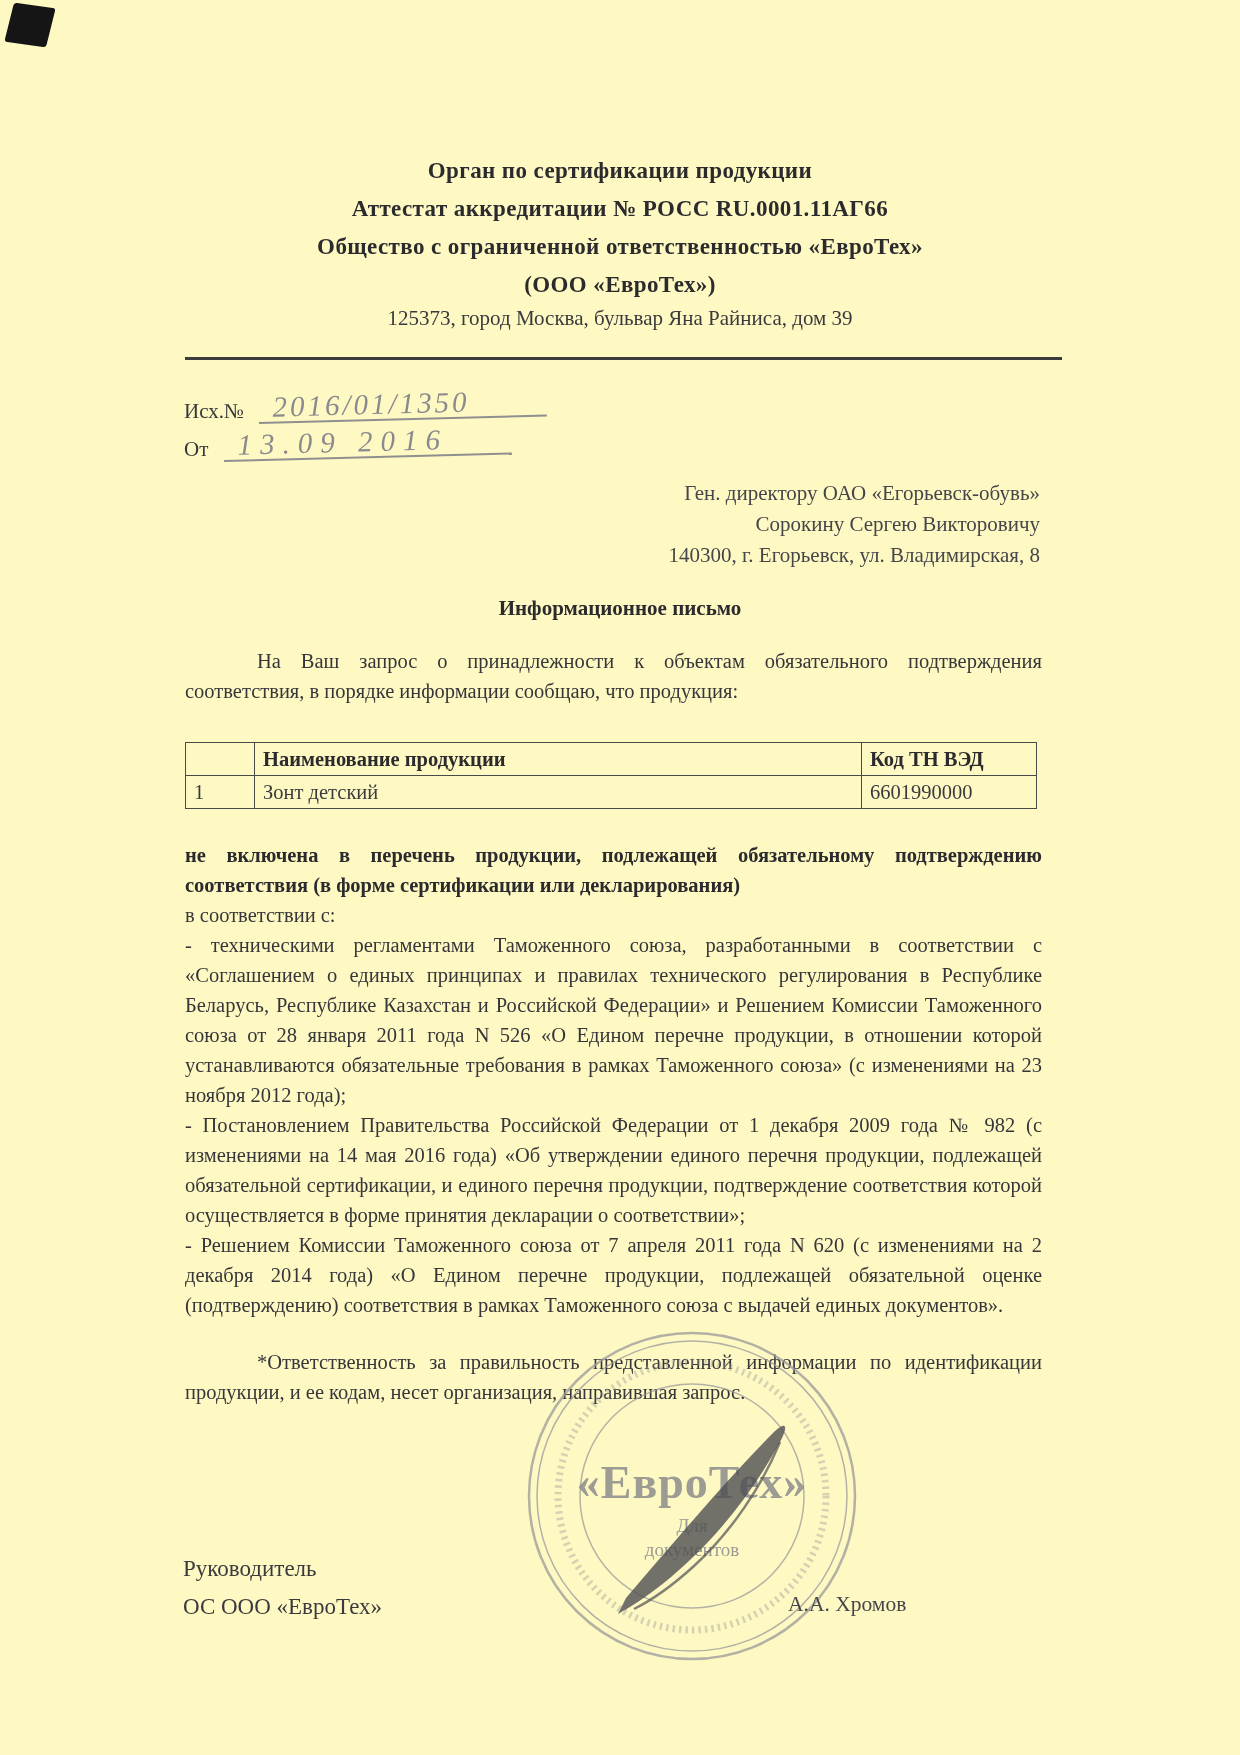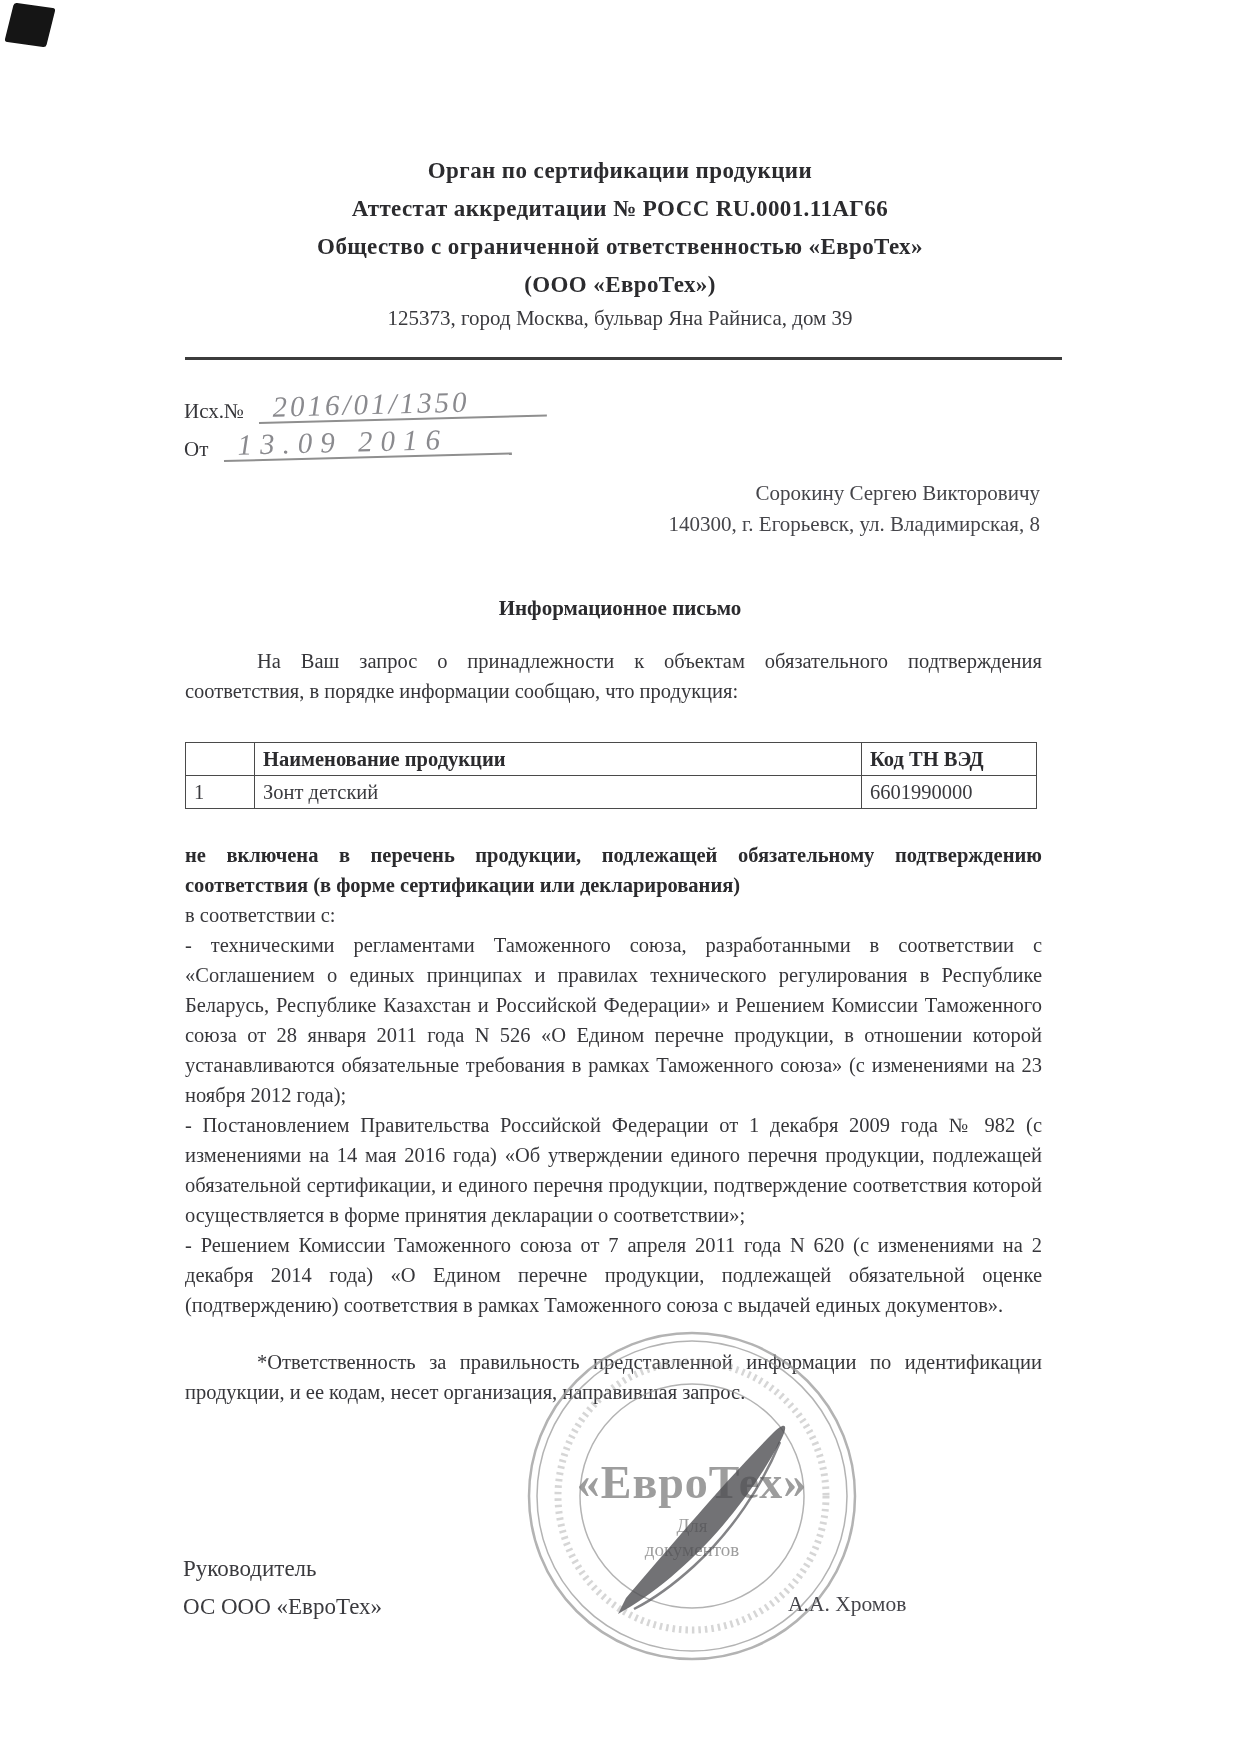--- a/index.html
+++ b/index.html
@@ -1,18 +1,18 @@
 <!DOCTYPE html>
 <html><head>
 <meta charset="utf-8">
 <style>
   html,body { margin:0; padding:0; background:#e8e8e8; }
   .page {
     position:relative; width:1240px; height:1755px; margin:0 auto;
-    background:#ffffff; overflow:hidden;
+    background:#fef9c3; overflow:hidden;
     font-family:"Liberation Serif", serif; color:#36363a;
   }
   .corner-mark {
     position:absolute; top:5px; left:9px; width:42px; height:40px;
     background:#151515; transform:rotate(8deg) skewX(-6deg); border-radius:3px;
   }
   .org-header { position:absolute; top:152px; left:0; width:100%; text-align:center; }
   .h-bold { font-weight:bold; font-size:23px; line-height:38px; color:#2b2b2e; letter-spacing:0.4px; }
   .h-reg  { font-size:21px; line-height:29px; color:#3a3a3e; }
   .rule { position:absolute; top:357px; left:185px; width:877px; height:3px; background:#3c3c3c; }
@@ -78,20 +78,21 @@
       <span class="ref-label">Исх.№</span>
       <span class="hw-line">2016/01/1350</span>
     </div>
     <div class="ref-row">
       <span class="ref-label">От</span>
       <span class="hw-line hw-date">13.09 2016</span>
     </div>
   </div>
 
   <div class="addressee">
+    <div>Ген. директору ОАО «Егорьевск-обувь»</div>
     <div>Сорокину Сергею Викторовичу</div>
     <div>140300, г. Егорьевск, ул. Владимирская, 8</div>
   </div>
 
   <div class="letter-title">Информационное письмо</div>
 
   <p class="intro">На Ваш запрос о принадлежности к объектам обязательного подтверждения соответствия, в порядке информации сообщаю, что продукция:</p>
 
   <table class="product-table">
     <tbody>

